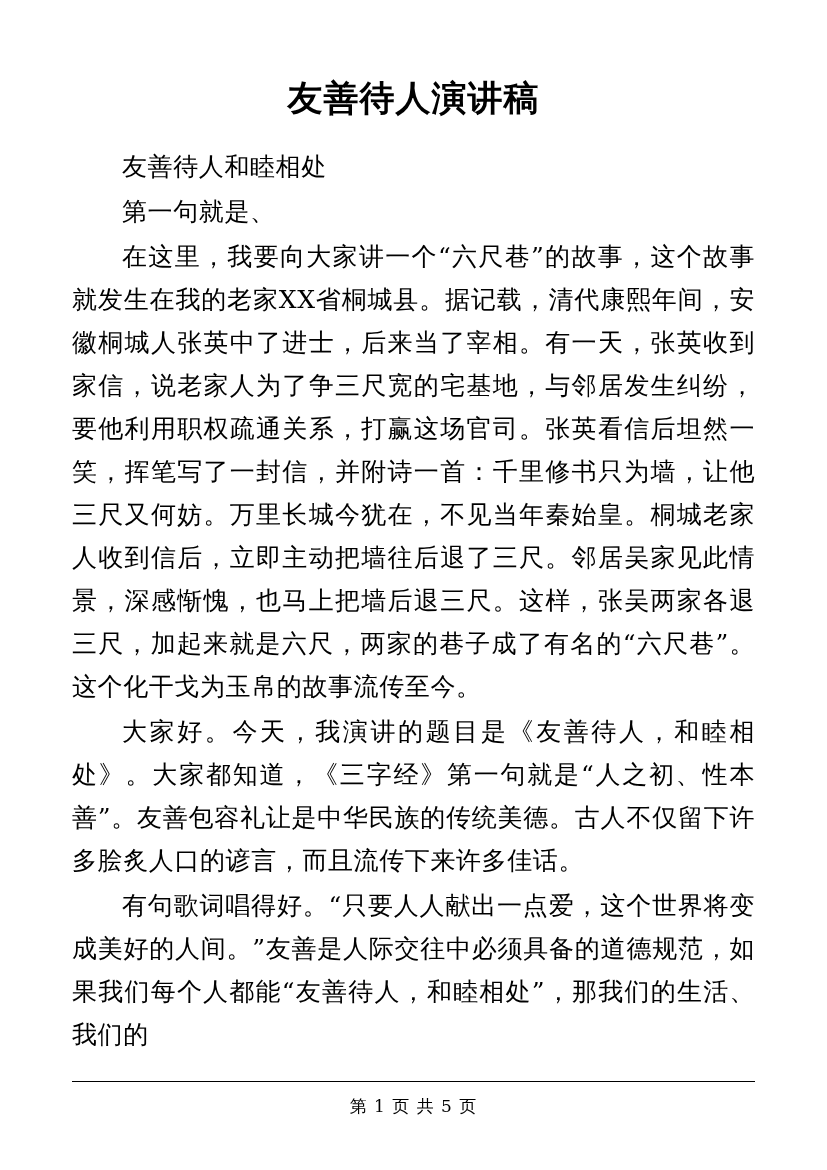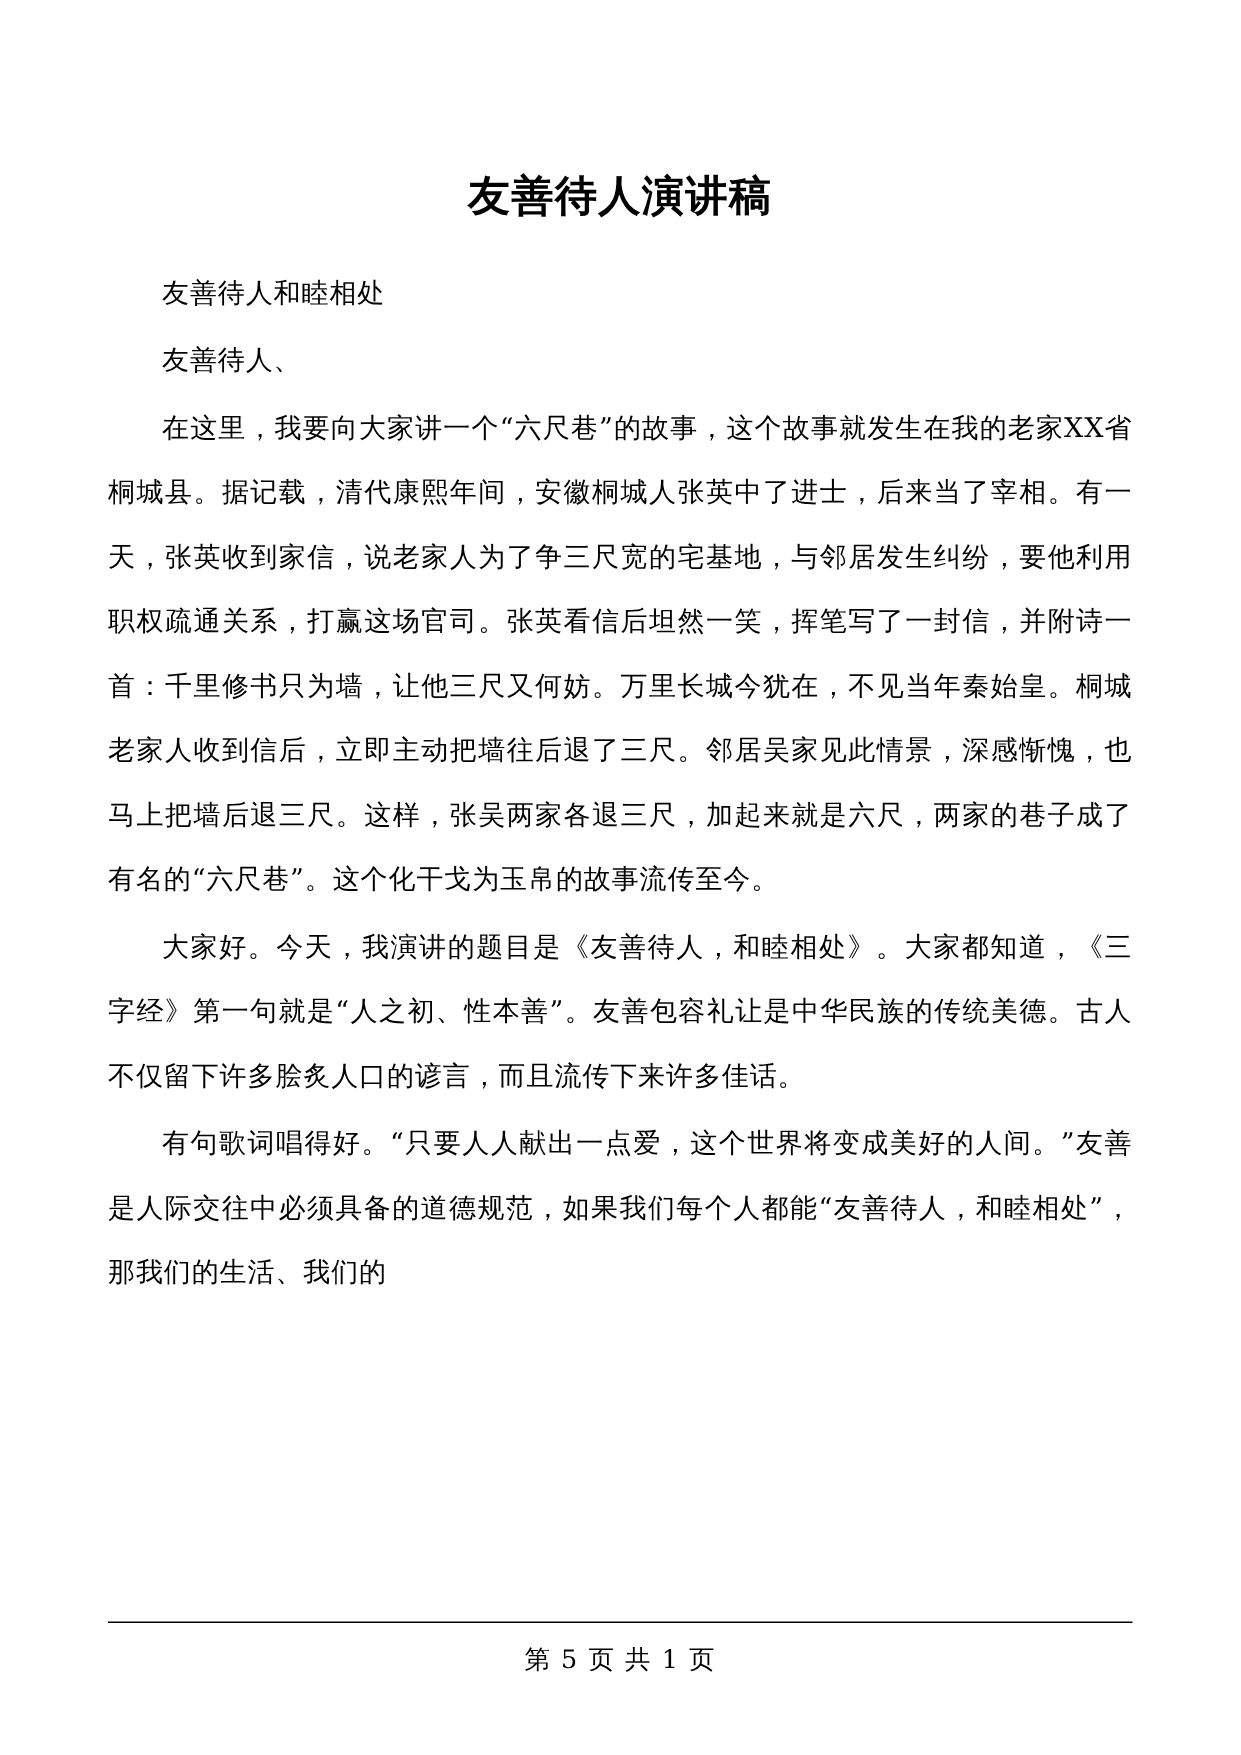--- a/index.html
+++ b/index.html
@@ -17,34 +17,34 @@
   }
   .page {
     width: 827px;
     height: 1170px;
     box-sizing: border-box;
     padding: 0 72px;
     position: relative;
   }
   .doc-title {
     text-align: center;
-    font-size: 28px;
+    font-size: 35px;
     font-weight: 700;
     letter-spacing: 1px;
     margin: 0;
-    padding-top: 114px;
+    padding-top: 77px;
     line-height: 1.2;
     font-family: "DejaVu Serif", "Liberation Serif", serif;
   }
   .body-block {
     margin-top: 26px;
   }
   p.para {
     margin: 0 0 2px 0;
-    font-size: 18px;
+    font-size: 25px;
     line-height: 43px;
     text-align: justify;
     text-justify: inter-ideograph;
     letter-spacing: 0.6px;
     font-family: "DejaVu Serif", "Liberation Serif", serif;
   }
   p.indent {
     text-indent: 2em;
   }
   .footer {
@@ -68,22 +68,22 @@
 </style>
 </head>
 <body>
 
 <div class="page">
 
   <h1 class="doc-title">友善待人演讲稿</h1>
 
   <div class="body-block">
     <p class="para indent">友善待人和睦相处</p>
-    <p class="para indent">友善待人、</p>
+    <p class="para indent">第一句就是、</p>
     <p class="para indent">在这里，我要向大家讲一个“六尺巷”的故事，这个故事就发生在我的老家XX省桐城县。据记载，清代康熙年间，安徽桐城人张英中了进士，后来当了宰相。有一天，张英收到家信，说老家人为了争三尺宽的宅基地，与邻居发生纠纷，要他利用职权疏通关系，打赢这场官司。张英看信后坦然一笑，挥笔写了一封信，并附诗一首：千里修书只为墙，让他三尺又何妨。万里长城今犹在，不见当年秦始皇。桐城老家人收到信后，立即主动把墙往后退了三尺。邻居吴家见此情景，深感惭愧，也马上把墙后退三尺。这样，张吴两家各退三尺，加起来就是六尺，两家的巷子成了有名的“六尺巷”。这个化干戈为玉帛的故事流传至今。</p>
     <p class="para indent">大家好。今天，我演讲的题目是《友善待人，和睦相处》。大家都知道，《三字经》第一句就是“人之初、性本善”。友善包容礼让是中华民族的传统美德。古人不仅留下许多脍炙人口的谚言，而且流传下来许多佳话。</p>
     <p class="para indent">有句歌词唱得好。“只要人人献出一点爱，这个世界将变成美好的人间。”友善是人际交往中必须具备的道德规范，如果我们每个人都能“友善待人，和睦相处”，那我们的生活、我们的</p>
   </div>
 
   <div class="footer-rule"></div>
-  <div class="footer">第 5 页  共 1 页</div>
+  <div class="footer">第 1 页  共 5 页</div>
 
 </div>
 
 </body></html>

